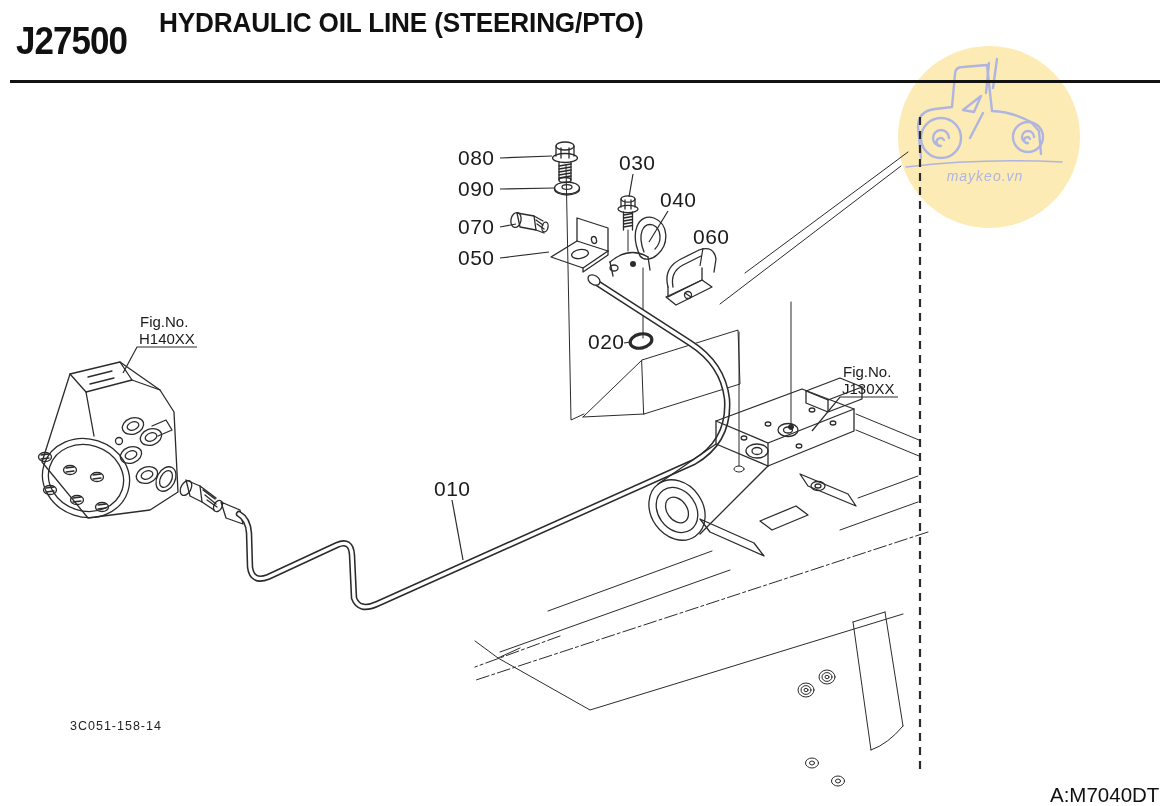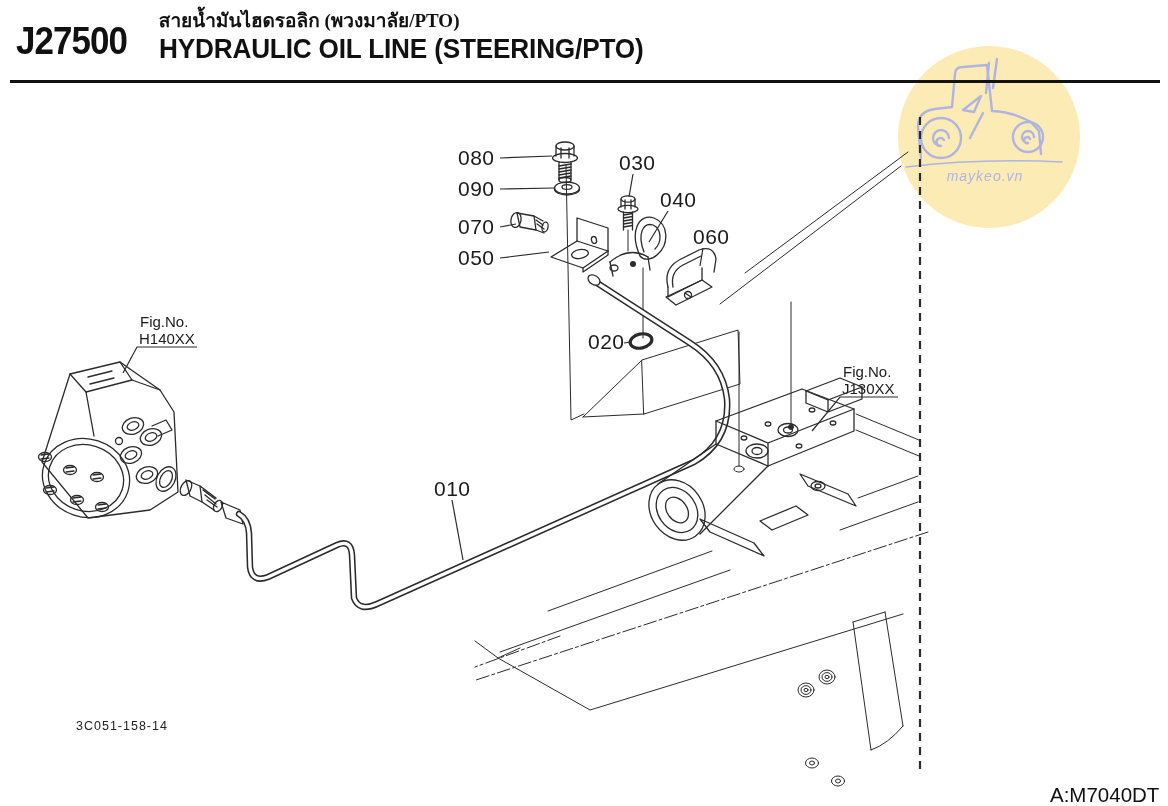--- a/index.html
+++ b/index.html
@@ -11,21 +11,21 @@
   .hdr{position:absolute;left:16px;top:8px;z-index:3;display:flex;align-items:flex-start;}
   .hdr-code{
     font-size:38px;font-weight:700;letter-spacing:-1px;line-height:1;
     margin-top:14px;transform:scaleX(.92);transform-origin:left center;color:#111;
   }
   .hdr-titles{margin-left:22px;}
   .hdr-thai{font-family:"Liberation Serif",serif;font-weight:700;font-size:19px;line-height:1.35;color:#111;}
   .hdr-en{font-size:27px;font-weight:700;line-height:1.15;letter-spacing:-0.2px;color:#111;
     transform:scaleX(.97);transform-origin:left center;}
   .rule{position:absolute;left:10px;top:80px;width:1150px;height:3px;background:#121212;z-index:3;}
-  .foot-left{position:absolute;left:76px;top:719px;font-size:12.5px;letter-spacing:1px;color:#222;z-index:3;}
+  .foot-left{position:absolute;left:70px;top:719px;font-size:12.5px;letter-spacing:1px;color:#222;z-index:3;}
   .foot-right{position:absolute;left:1050px;top:783px;font-size:20.5px;color:#111;z-index:3;text-align:right;}
   text{font-family:"Liberation Sans",sans-serif;}
   .callout{font-size:21px;fill:#1b1b1b;letter-spacing:.5px;}
   .figno{font-size:15px;fill:#1b1b1b;}
   .wmtext{font-size:14px;font-style:italic;letter-spacing:1px;}
 </style>
 </head>
 <body>
 
 <svg id="art" width="1168" height="806" viewBox="0 0 1168 806">
@@ -253,20 +253,19 @@
   </g>
   <g>
     <text class="figno" x="843" y="377">Fig.No.</text>
     <text class="figno" x="842" y="394">J130XX</text>
   </g>
 </svg>
 
 <div class="hdr">
   <div class="hdr-code">J27500</div>
   <div class="hdr-titles">
-    <div class="hdr-thai">สายน้ำมันไฮดรอลิก (พวงมาลัย/PTO)</div>
     <div class="hdr-en">HYDRAULIC OIL LINE (STEERING/PTO)</div>
   </div>
 </div>
 <div class="rule"></div>
 
 <div class="foot-left">3C051-158-14</div>
 <div class="foot-right">A:M7040DT</div>
 
 </body></html>

